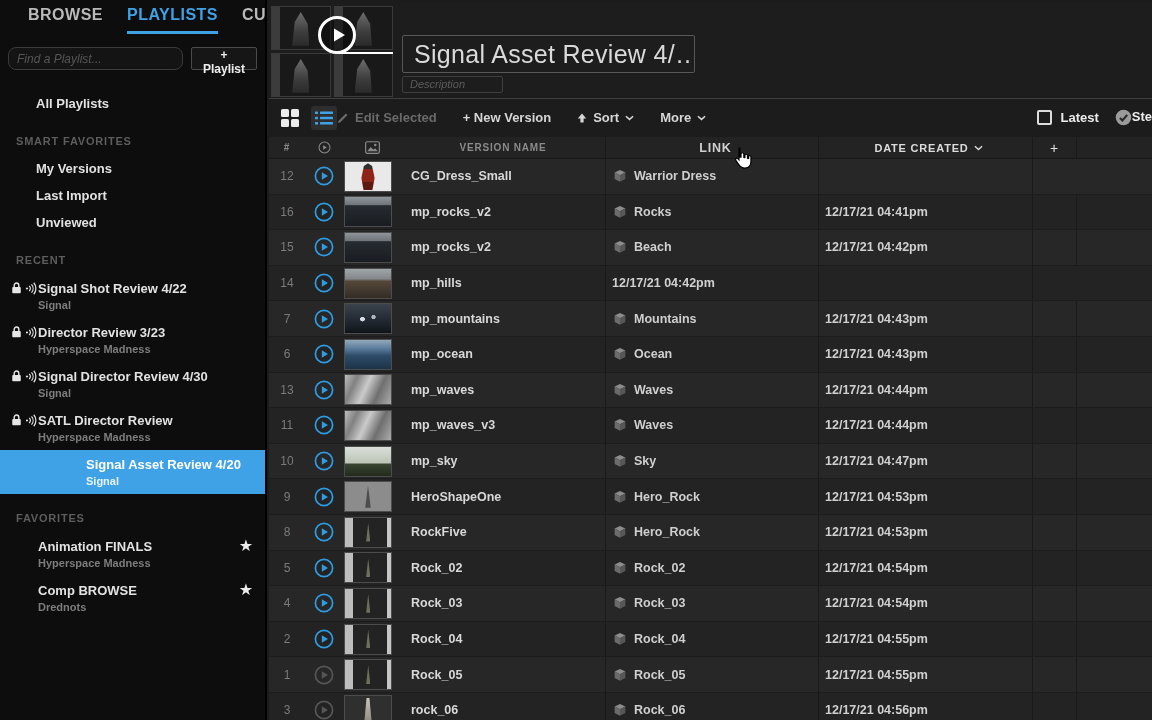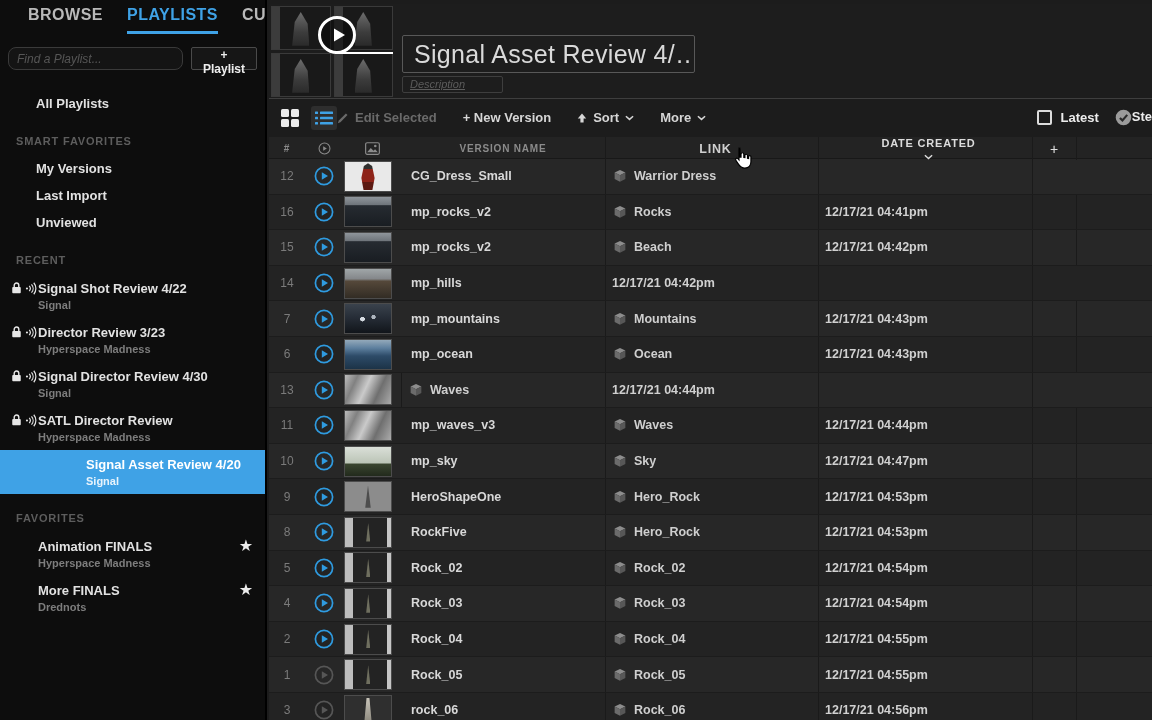--- a/index.html
+++ b/index.html
@@ -55,42 +55,42 @@
   .playline { position:absolute; right:0; top:46px; width:58px; height:2px; background:#fff; z-index:2; }
   .bigplay { position:absolute; left:47px; top:10px; width:38px; height:38px; z-index:3; border-radius:50%;
              background:rgba(10,10,10,.55); display:flex; align-items:center; justify-content:center;
              border:3px solid #fff; cursor:pointer; }
   .bigplay svg { margin-left:3px; }
   .titlecol { margin-left:9px; margin-top:31px; }
   .titlebox { width:293px; height:38px; border:1px solid #585858; border-radius:2px; padding:0 11px;
               font-size:25px; font-weight:400; color:#dadada; line-height:36px; letter-spacing:.3px;
               white-space:nowrap; overflow:hidden; background:transparent; }
   .descbox { margin-top:3px; width:101px; height:17px; border:1px solid #3e3e3e; border-radius:2px;
-             font-size:11px; font-style:italic; color:#5c5c5c; line-height:15px; padding:0 7px;text-decoration:underline; }
+             font-size:11px; font-style:italic; color:#5c5c5c; line-height:15px; padding:0 7px; }
   
   .toolbar { height:37px; background:#1c1c1c; display:flex; align-items:center; padding-left:8px; position:relative; }
   .tb-icon { width:26px; height:24px; display:flex; align-items:center; justify-content:center; border-radius:3px; cursor:pointer; }
   .tb-icon.grid { margin-right:8px; }
   .tb-icon.list { background:#2e2e2e; }
   .tb-item { display:flex; align-items:center; gap:6px; font-size:13px; font-weight:700; color:#d6d6d6; cursor:pointer; }
   .tb-item.disabled { color:#6a6a6a; cursor:default; }
   .tb-item + .tb-item { margin-left:26px; }
   .tb-item:first-of-type { margin-left:16px; }
   .tb-right { margin-left:auto; display:flex; align-items:center; gap:8px; white-space:nowrap; overflow:hidden; padding-right:0; }
   .checkbox { width:15px; height:15px; border:2px solid #dcdcdc; border-radius:2px; background:transparent; display:inline-block; cursor:pointer; }
   .latest-lbl { font-size:13px; font-weight:700; color:#ececec; }
   .status-grp { display:flex; align-items:flex-start; margin-left:8px; }
   .status-lbl { font-size:13px; font-weight:700; color:#ececec; }
   
   .table { position:absolute; top:133px; left:0; right:0; bottom:0; overflow:hidden; }
   .thead, .tr { display:grid; grid-template-columns:36px 38px 58px 1fr 213px 214px 44px 76px; align-items:center; }
   .thead { height:22px; background:#232323; border-bottom:1px solid #181818; }
   .th { font-size:10px; font-weight:700; letter-spacing:.8px; color:#8b8b8b; text-align:center; cursor:pointer;
         display:flex; align-items:center; justify-content:center; gap:5px; height:100%; }
-  .th.sorted { color:#dcdcdc; font-size:11px;flex-direction:column; }
+  .th.sorted { color:#dcdcdc; font-size:11px; }
   .th.c-link, .th.c-date, .th.c-plus, .th.c-rest { border-left:1px solid #1a1a1a; }
   .th.c-plus { color:#e0e0e0; font-size:14px; font-weight:400; }
   .tr { height:35.6px; border-bottom:1px solid #1c1c1c; cursor:pointer; }
   .tr:nth-child(even) { background:#272727; }
   .tr:nth-child(odd) { background:#232323; }
   .td { height:100%; display:flex; align-items:center; }
   .c-num { justify-content:center; font-size:12px; color:#7b7b7b; }
   .c-play { justify-content:center; }
   .playbtn { width:20px; height:20px; color:#2f9be0; cursor:pointer; display:flex; }
   .playbtn[data-variant="dim"] { color:#565656; }
@@ -263,21 +263,21 @@
       <div class="pl-item fav">
         <span class="texts">
           <span class="lbl">Animation FINALS</span>
           <span class="sub">Hyperspace Madness</span>
         </span>
         <span class="star">★</span>
       </div>
 
       <div class="pl-item fav">
         <span class="texts">
-          <span class="lbl">More FINALS</span>
+          <span class="lbl">Comp BROWSE</span>
           <span class="sub">Drednots</span>
         </span>
         <span class="star">★</span>
       </div>
 
   </div>
 
   <div class="main">
 
     <div class="top">
@@ -542,20 +542,21 @@
             <span class="playbtn" data-variant="blue">
               <svg width="20" height="20" viewBox="0 0 20 20">
                 <circle cx="10" cy="10" r="8.6" fill="none" stroke="currentColor" stroke-width="1.7"></circle>
                 <path d="M7.8 6.3 L14 10 L7.8 13.7 Z" fill="currentColor"></path>
               </svg>
             </span>
           </div>
           <div class="td c-thumb">
             <span class="thumb" data-variant="waves"></span>
           </div>
+          <div class="td c-name">mp_waves</div>
           <div class="td c-link">
             <svg width="14" height="14" viewBox="0 0 12 12">
               <path d="M6 0.8 L10.6 3.1 L6 5.4 L1.4 3.1 Z" fill="#8d8d8d"></path>
               <path d="M1.4 3.1 L6 5.4 V11 L1.4 8.6 Z" fill="#6b6b6b"></path>
               <path d="M10.6 3.1 L6 5.4 V11 L10.6 8.6 Z" fill="#575757"></path>
             </svg>
             <span>Waves</span>
           </div>
           <div class="td c-date">12/17/21 04:44pm</div>
           <div class="td c-plus"></div>

